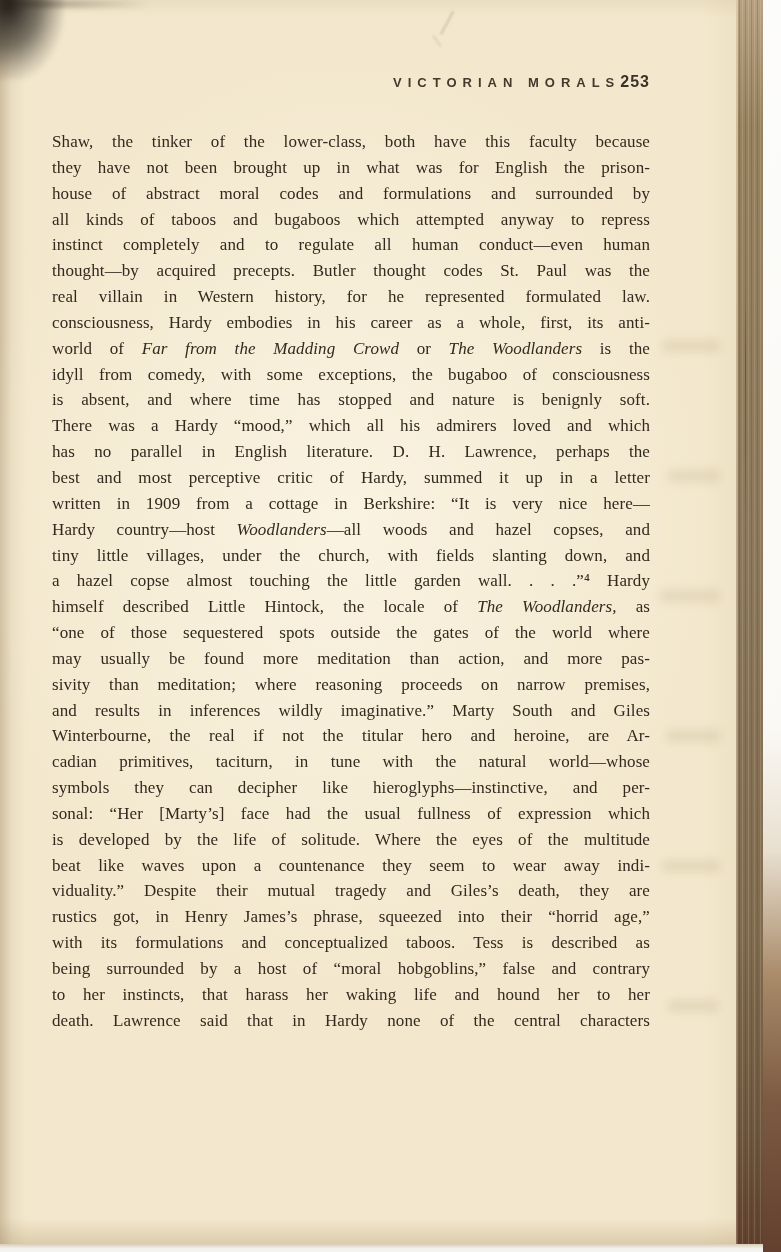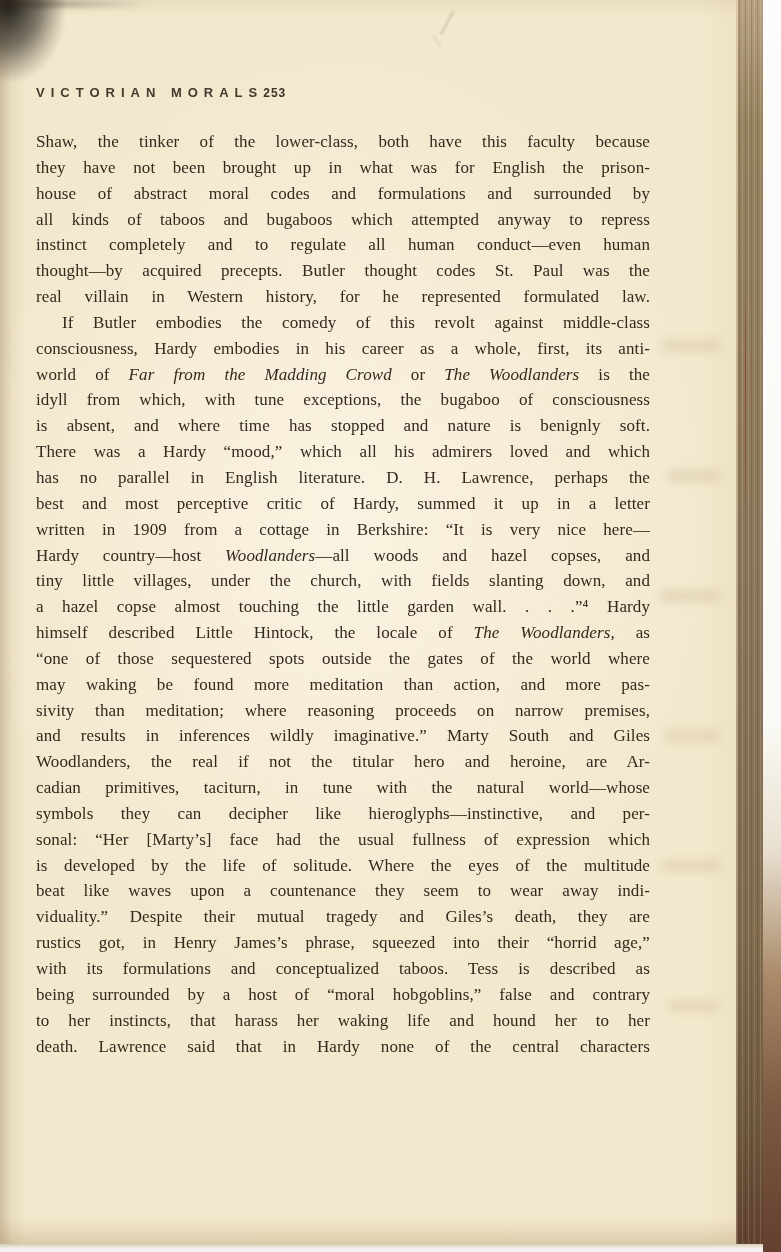--- a/index.html
+++ b/index.html
@@ -36,40 +36,40 @@
   
   .scan-mark{position:absolute;background:rgba(115,104,85,0.28);filter:blur(1px);}
   .scan-mark.m1{left:446px;top:10px;width:2px;height:26px;transform:rotate(28deg);}
   .scan-mark.m2{left:436px;top:34px;width:2px;height:14px;transform:rotate(-35deg);opacity:.6;}
 
   
   .ghost{position:absolute;background:rgba(150,125,85,0.16);filter:blur(5px);border-radius:4px;}
 
   
   .header-row{
-    position:absolute;left:36px;top:85px;width:614px;
-    display:flex;justify-content:flex-start;align-items:baseline;
+    position:absolute;left:36px;top:73px;width:614px;
+    display:flex;justify-content:flex-end;align-items:baseline;
   }
   .running-head{
     font-family:"Liberation Sans","DejaVu Sans",sans-serif;
     font-weight:bold;font-size:13px;letter-spacing:6px;color:#43392c;
   }
   .page-number{
     font-family:"Liberation Sans","DejaVu Sans",sans-serif;
-    font-weight:bold;font-size:12px;color:#3b3227;letter-spacing:1px;
+    font-weight:bold;font-size:16px;color:#3b3227;letter-spacing:1px;
   }
 
   
   .body-text{
     position:absolute;left:36px;top:129px;width:614px;
     font-size:17px;line-height:25.85px;color:#33291e;
   }
   .line{
     text-align:justify;text-align-last:justify;text-justify:inter-word;
-    height:25.85px;overflow:hidden;letter-spacing:0.1px;
+    height:25.85px;overflow:hidden;letter-spacing:0.1px;margin-left:16px;
   }
   .line.indent{padding-left:26px;}
   .line i{}
 
   
   .edge-band{
     position:absolute;left:736px;top:0;width:27px;height:1252px;
     background:
       repeating-linear-gradient(90deg, rgba(255,245,225,0.14) 0 1px, rgba(0,0,0,0) 1px 3px, rgba(60,45,30,0.18) 3px 4px, rgba(0,0,0,0) 4px 6px),
       linear-gradient(180deg, #b7a181 0%, #97825f 10%, #8b775a 45%, #806b4e 75%, #6e573f 90%, #5f3f2c 100%);
@@ -121,38 +121,37 @@
     </div>
 
     <div class="body-text" id="body-text">
         <div class="line"><span>Shaw, the tinker of the lower-class, both have this faculty because</span></div>
         <div class="line"><span>they have not been brought up in what was for English the prison-</span></div>
         <div class="line"><span>house of abstract moral codes and formulations and surrounded by</span></div>
         <div class="line"><span>all kinds of taboos and bugaboos which attempted anyway to repress</span></div>
         <div class="line"><span>instinct completely and to regulate all human conduct—even human</span></div>
         <div class="line"><span>thought—by acquired precepts. Butler thought codes St. Paul was the</span></div>
         <div class="line"><span>real villain in Western history, for he represented formulated law.</span></div>
-        <div class="line indent"><span>If Butler embodies the comedy of this revolt against middle-class</span></div>
         <div class="line"><span>consciousness, Hardy embodies in his career as a whole, first, its anti-</span></div>
         <div class="line"><span>world of </span><i>Far from the Madding Crowd</i><span> or </span><i>The Woodlanders</i><span> is the</span></div>
-        <div class="line"><span>idyll from which, with tune exceptions, the bugaboo of consciousness</span></div>
+        <div class="line"><span>idyll from comedy, with some exceptions, the bugaboo of consciousness</span></div>
         <div class="line"><span>is absent, and where time has stopped and nature is benignly soft.</span></div>
         <div class="line"><span>There was a Hardy “mood,” which all his admirers loved and which</span></div>
         <div class="line"><span>has no parallel in English literature. D. H. Lawrence, perhaps the</span></div>
         <div class="line"><span>best and most perceptive critic of Hardy, summed it up in a letter</span></div>
         <div class="line"><span>written in 1909 from a cottage in Berkshire: “It is very nice here—</span></div>
         <div class="line"><span>Hardy country—host </span><i>Woodlanders</i><span>—all woods and hazel copses, and</span></div>
         <div class="line"><span>tiny little villages, under the church, with fields slanting down, and</span></div>
         <div class="line"><span>a hazel copse almost touching the little garden wall. . . .”⁴ Hardy</span></div>
         <div class="line"><span>himself described Little Hintock, the locale of </span><i>The Woodlanders,</i><span> as</span></div>
         <div class="line"><span>“one of those sequestered spots outside the gates of the world where</span></div>
-        <div class="line"><span>may waking be found more meditation than action, and more pas-</span></div>
+        <div class="line"><span>may usually be found more meditation than action, and more pas-</span></div>
         <div class="line"><span>sivity than meditation; where reasoning proceeds on narrow premises,</span></div>
         <div class="line"><span>and results in inferences wildly imaginative.” Marty South and Giles</span></div>
-        <div class="line"><span>Woodlanders, the real if not the titular hero and heroine, are Ar-</span></div>
+        <div class="line"><span>Winterbourne, the real if not the titular hero and heroine, are Ar-</span></div>
         <div class="line"><span>cadian primitives, taciturn, in tune with the natural world—whose</span></div>
         <div class="line"><span>symbols they can decipher like hieroglyphs—instinctive, and per-</span></div>
         <div class="line"><span>sonal: “Her [Marty’s] face had the usual fullness of expression which</span></div>
         <div class="line"><span>is developed by the life of solitude. Where the eyes of the multitude</span></div>
         <div class="line"><span>beat like waves upon a countenance they seem to wear away indi-</span></div>
         <div class="line"><span>viduality.” Despite their mutual tragedy and Giles’s death, they are</span></div>
         <div class="line"><span>rustics got, in Henry James’s phrase, squeezed into their “horrid age,”</span></div>
         <div class="line"><span>with its formulations and conceptualized taboos. Tess is described as</span></div>
         <div class="line"><span>being surrounded by a host of “moral hobgoblins,” false and contrary</span></div>
         <div class="line"><span>to her instincts, that harass her waking life and hound her to her</span></div>

